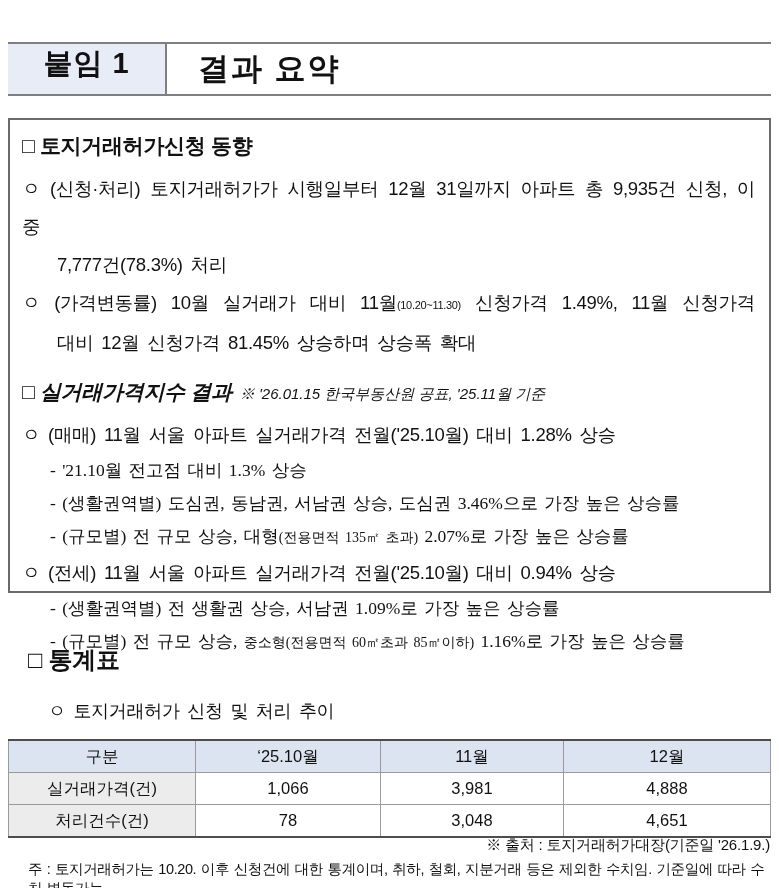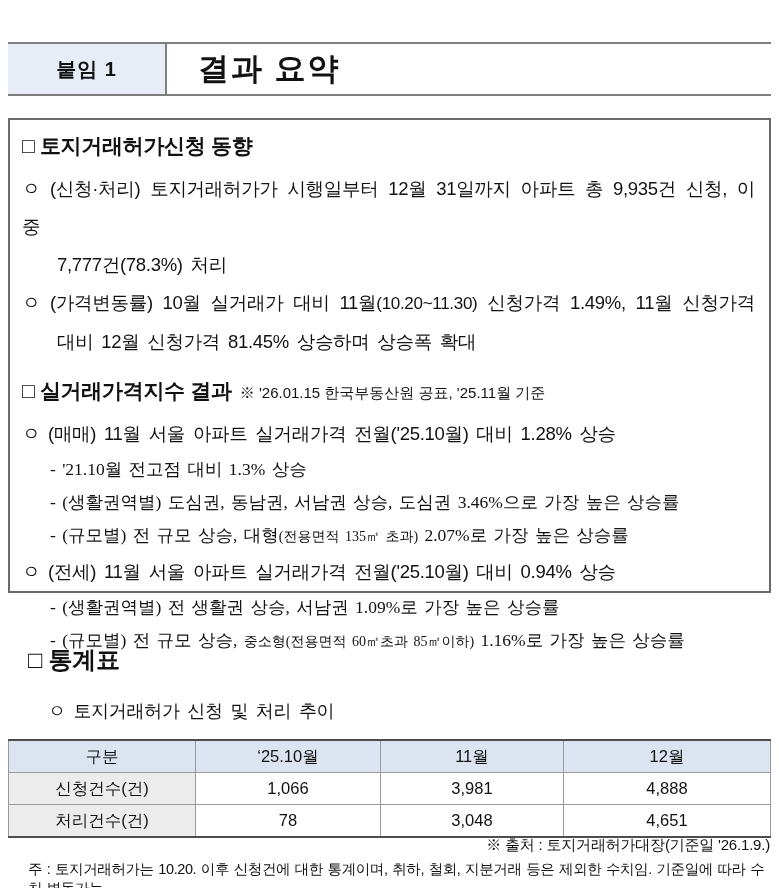--- a/index.html
+++ b/index.html
@@ -12,22 +12,22 @@
 
   
   .doc-header {
     position:absolute; left:8px; right:8px; top:42px; height:50px;
     border-top:2px solid var(--rule); border-bottom:2px solid var(--rule);
     display:flex; align-items:stretch;
   }
   .attachment-cell {
     width:157px; background:var(--attachment-bg);
     border-right:2px solid var(--rule);
-    display:flex; align-items:center; justify-content:center;
-    font-weight:bold; font-size:20px; letter-spacing:1px;
+    display:flex; align-items:flex-start; justify-content:center;
+    font-weight:bold; font-size:29px; letter-spacing:1px;
   }
   .doc-title {
     display:flex; align-items:center; padding-left:18px;
     font-weight:bold; font-size:31px; letter-spacing:2px;margin-left:13px;
   }
 
   
   .summary-box {
     position:absolute; left:8px; right:8px; top:118px; height:475px;
     border:2px solid var(--box-border); box-sizing:border-box;
@@ -36,28 +36,28 @@
   .box-heading {
     font-size:21px; font-weight:bold; margin:2px 0 10px 0;
     letter-spacing:-0.3px;
   }
   .box-heading .heading-note {
     font-weight:normal; font-size:15px; letter-spacing:0; margin-left:8px;
   }
   .o-line { font-size:18.5px; line-height:38px; word-spacing:3px; letter-spacing:-0.3px; }
   .justify { text-align:justify; text-align-last:justify; }
   .cont { padding-left:35px; }
-  .small-inline { font-size:17px; }
+  .small-inline { font-size:11px; }
   .serif-line {
     font-family:"Liberation Serif", serif;
     font-size:17.5px; line-height:33px; padding-left:28px;
     word-spacing:2px;
   }
   .serif-small { font-size:14px; }
-  .idx-heading { margin-top:16px; }
+  .idx-heading { margin-top:16px;font-style:italic; }
 
   
   .stats-heading {
     position:absolute; top:644px; left:28px;
     font-size:24px; font-weight:bold; letter-spacing:-0.3px;
   }
   .stats-subheading {
     position:absolute; top:699px; left:12px;
     font-size:18px; word-spacing:3px; letter-spacing:-0.3px;margin-left:36px;
   }
@@ -136,21 +136,21 @@
   <thead>
     <tr>
       <th>구분</th>
       <th>‘25.10월</th>
       <th>11월</th>
       <th>12월</th>
     </tr>
   </thead>
   <tbody>
     <tr>
-      <td class="row-label">신청건수(건)</td>
+      <td class="row-label">실거래가격(건)</td>
       <td>1,066</td>
       <td>3,981</td>
       <td>4,888</td>
     </tr>
     <tr>
       <td class="row-label">처리건수(건)</td>
       <td>78</td>
       <td>3,048</td>
       <td>4,651</td>
     </tr>

